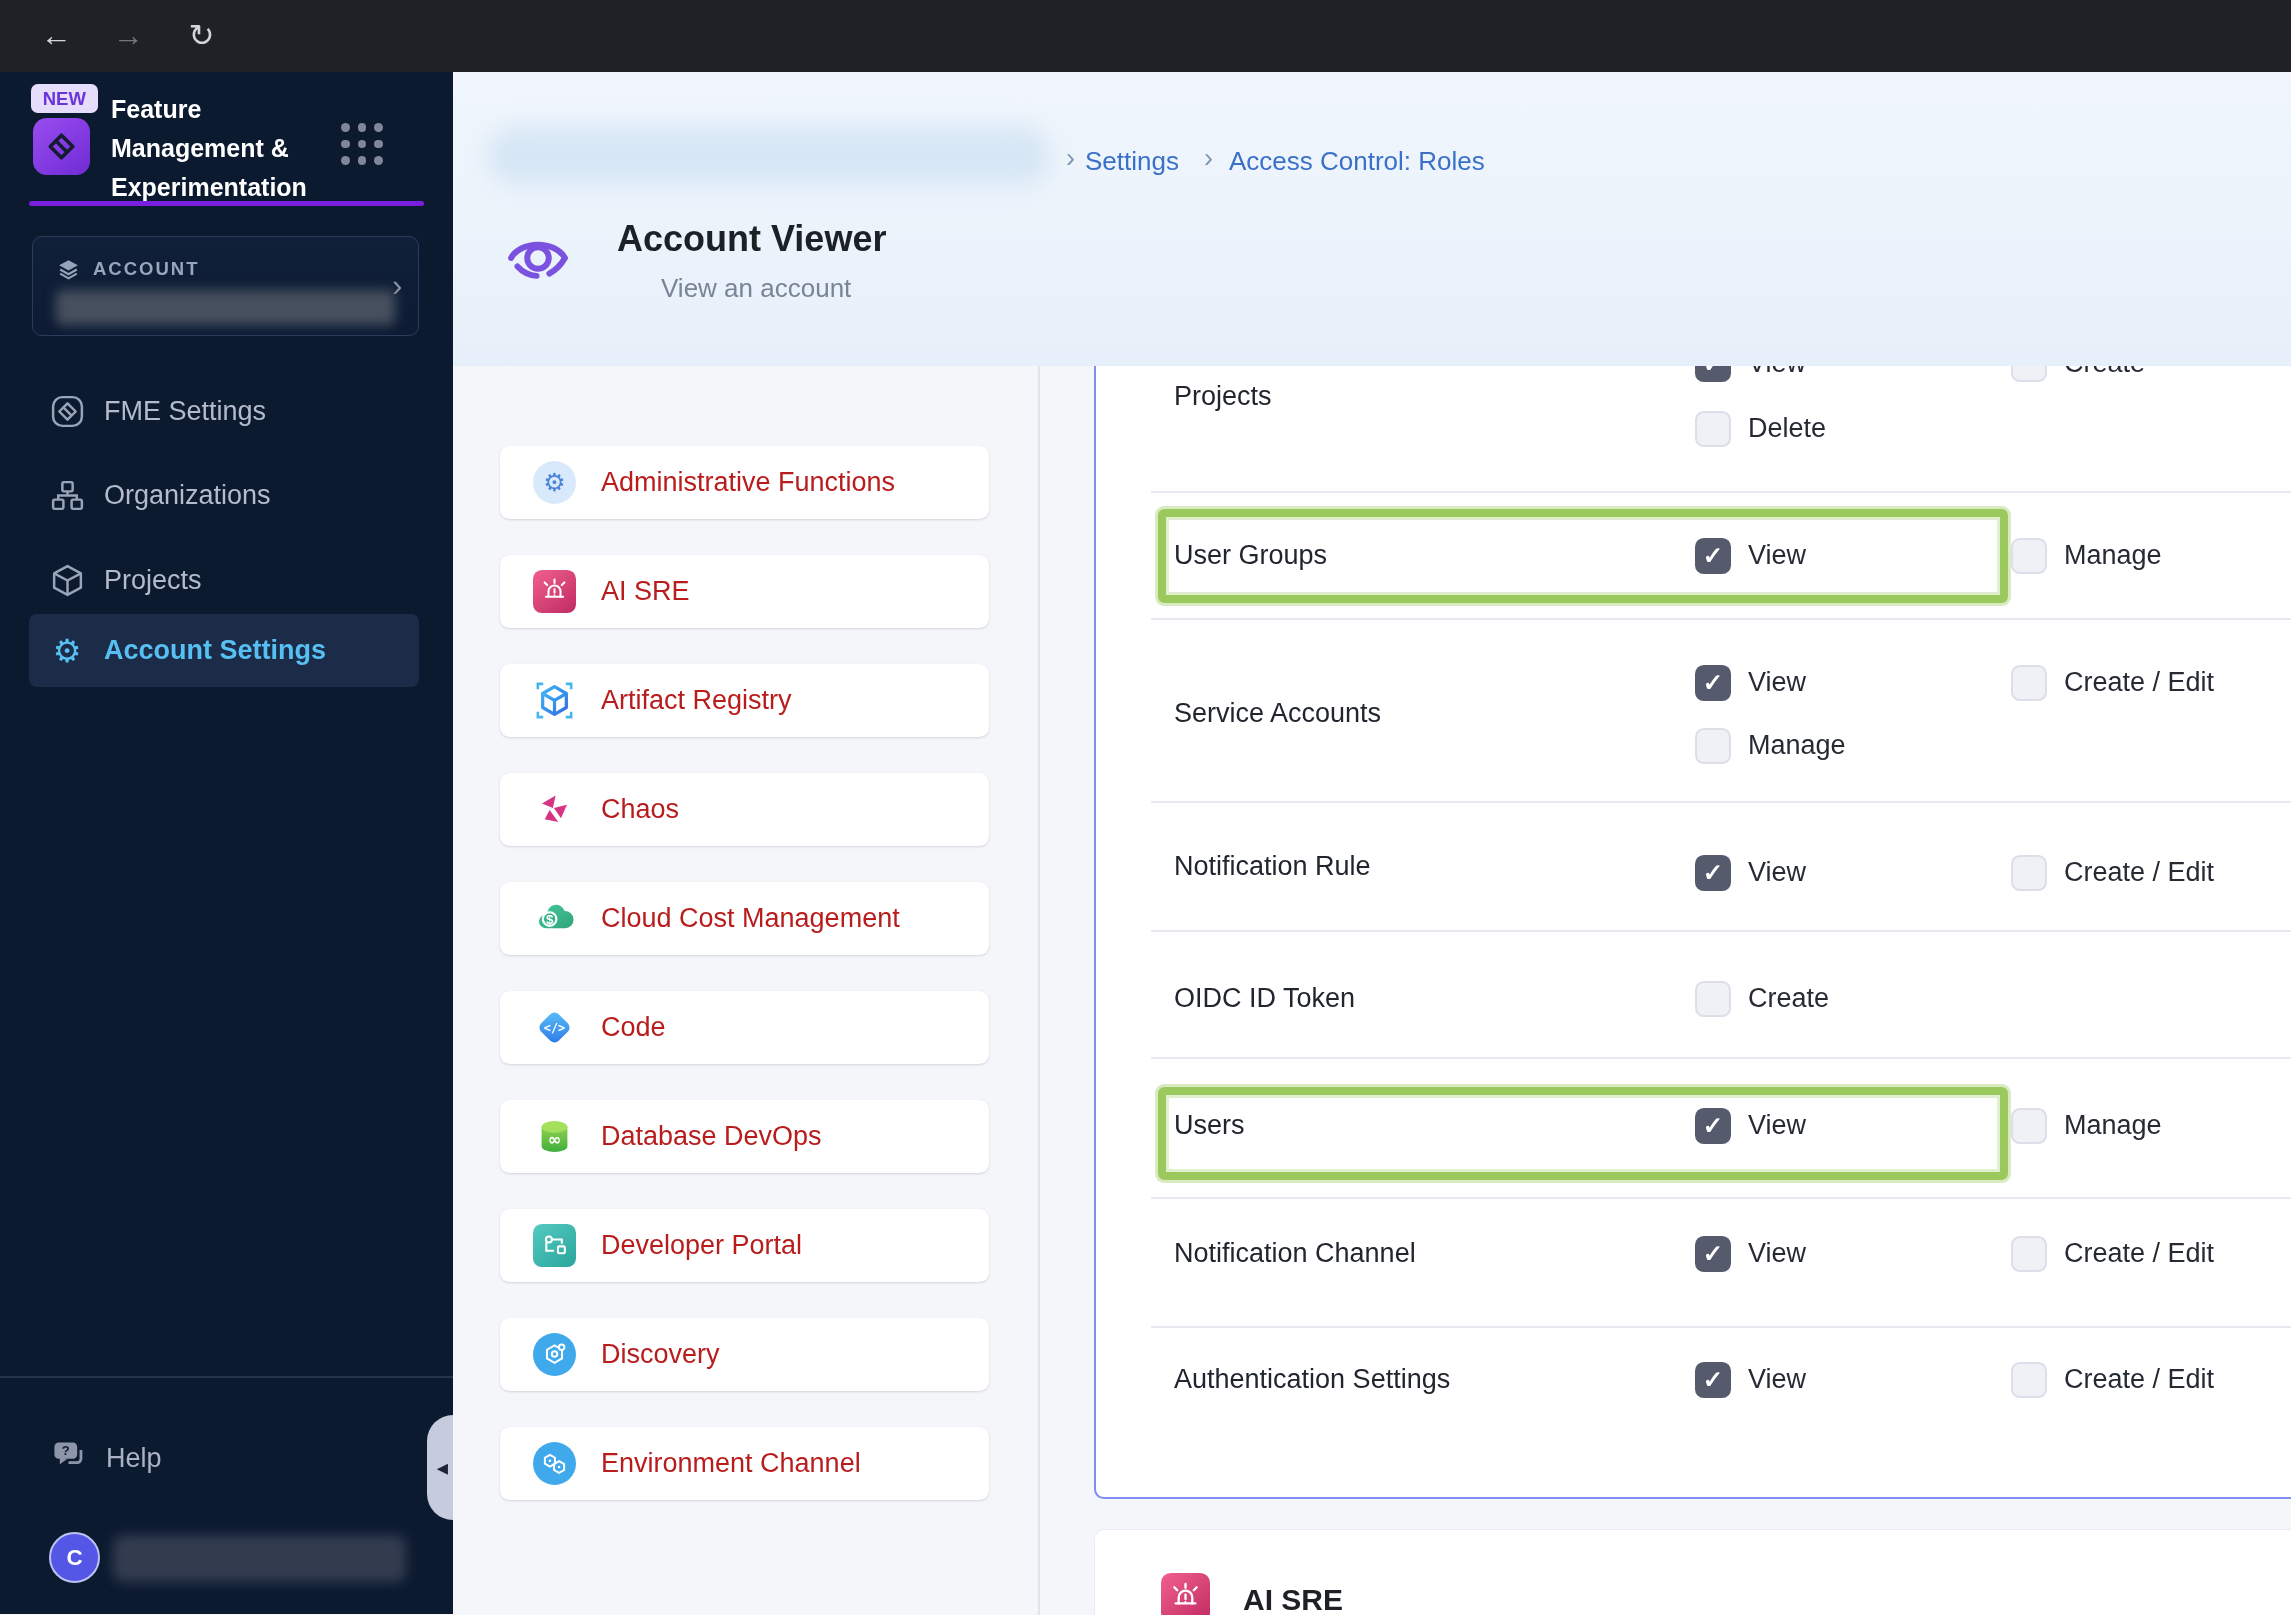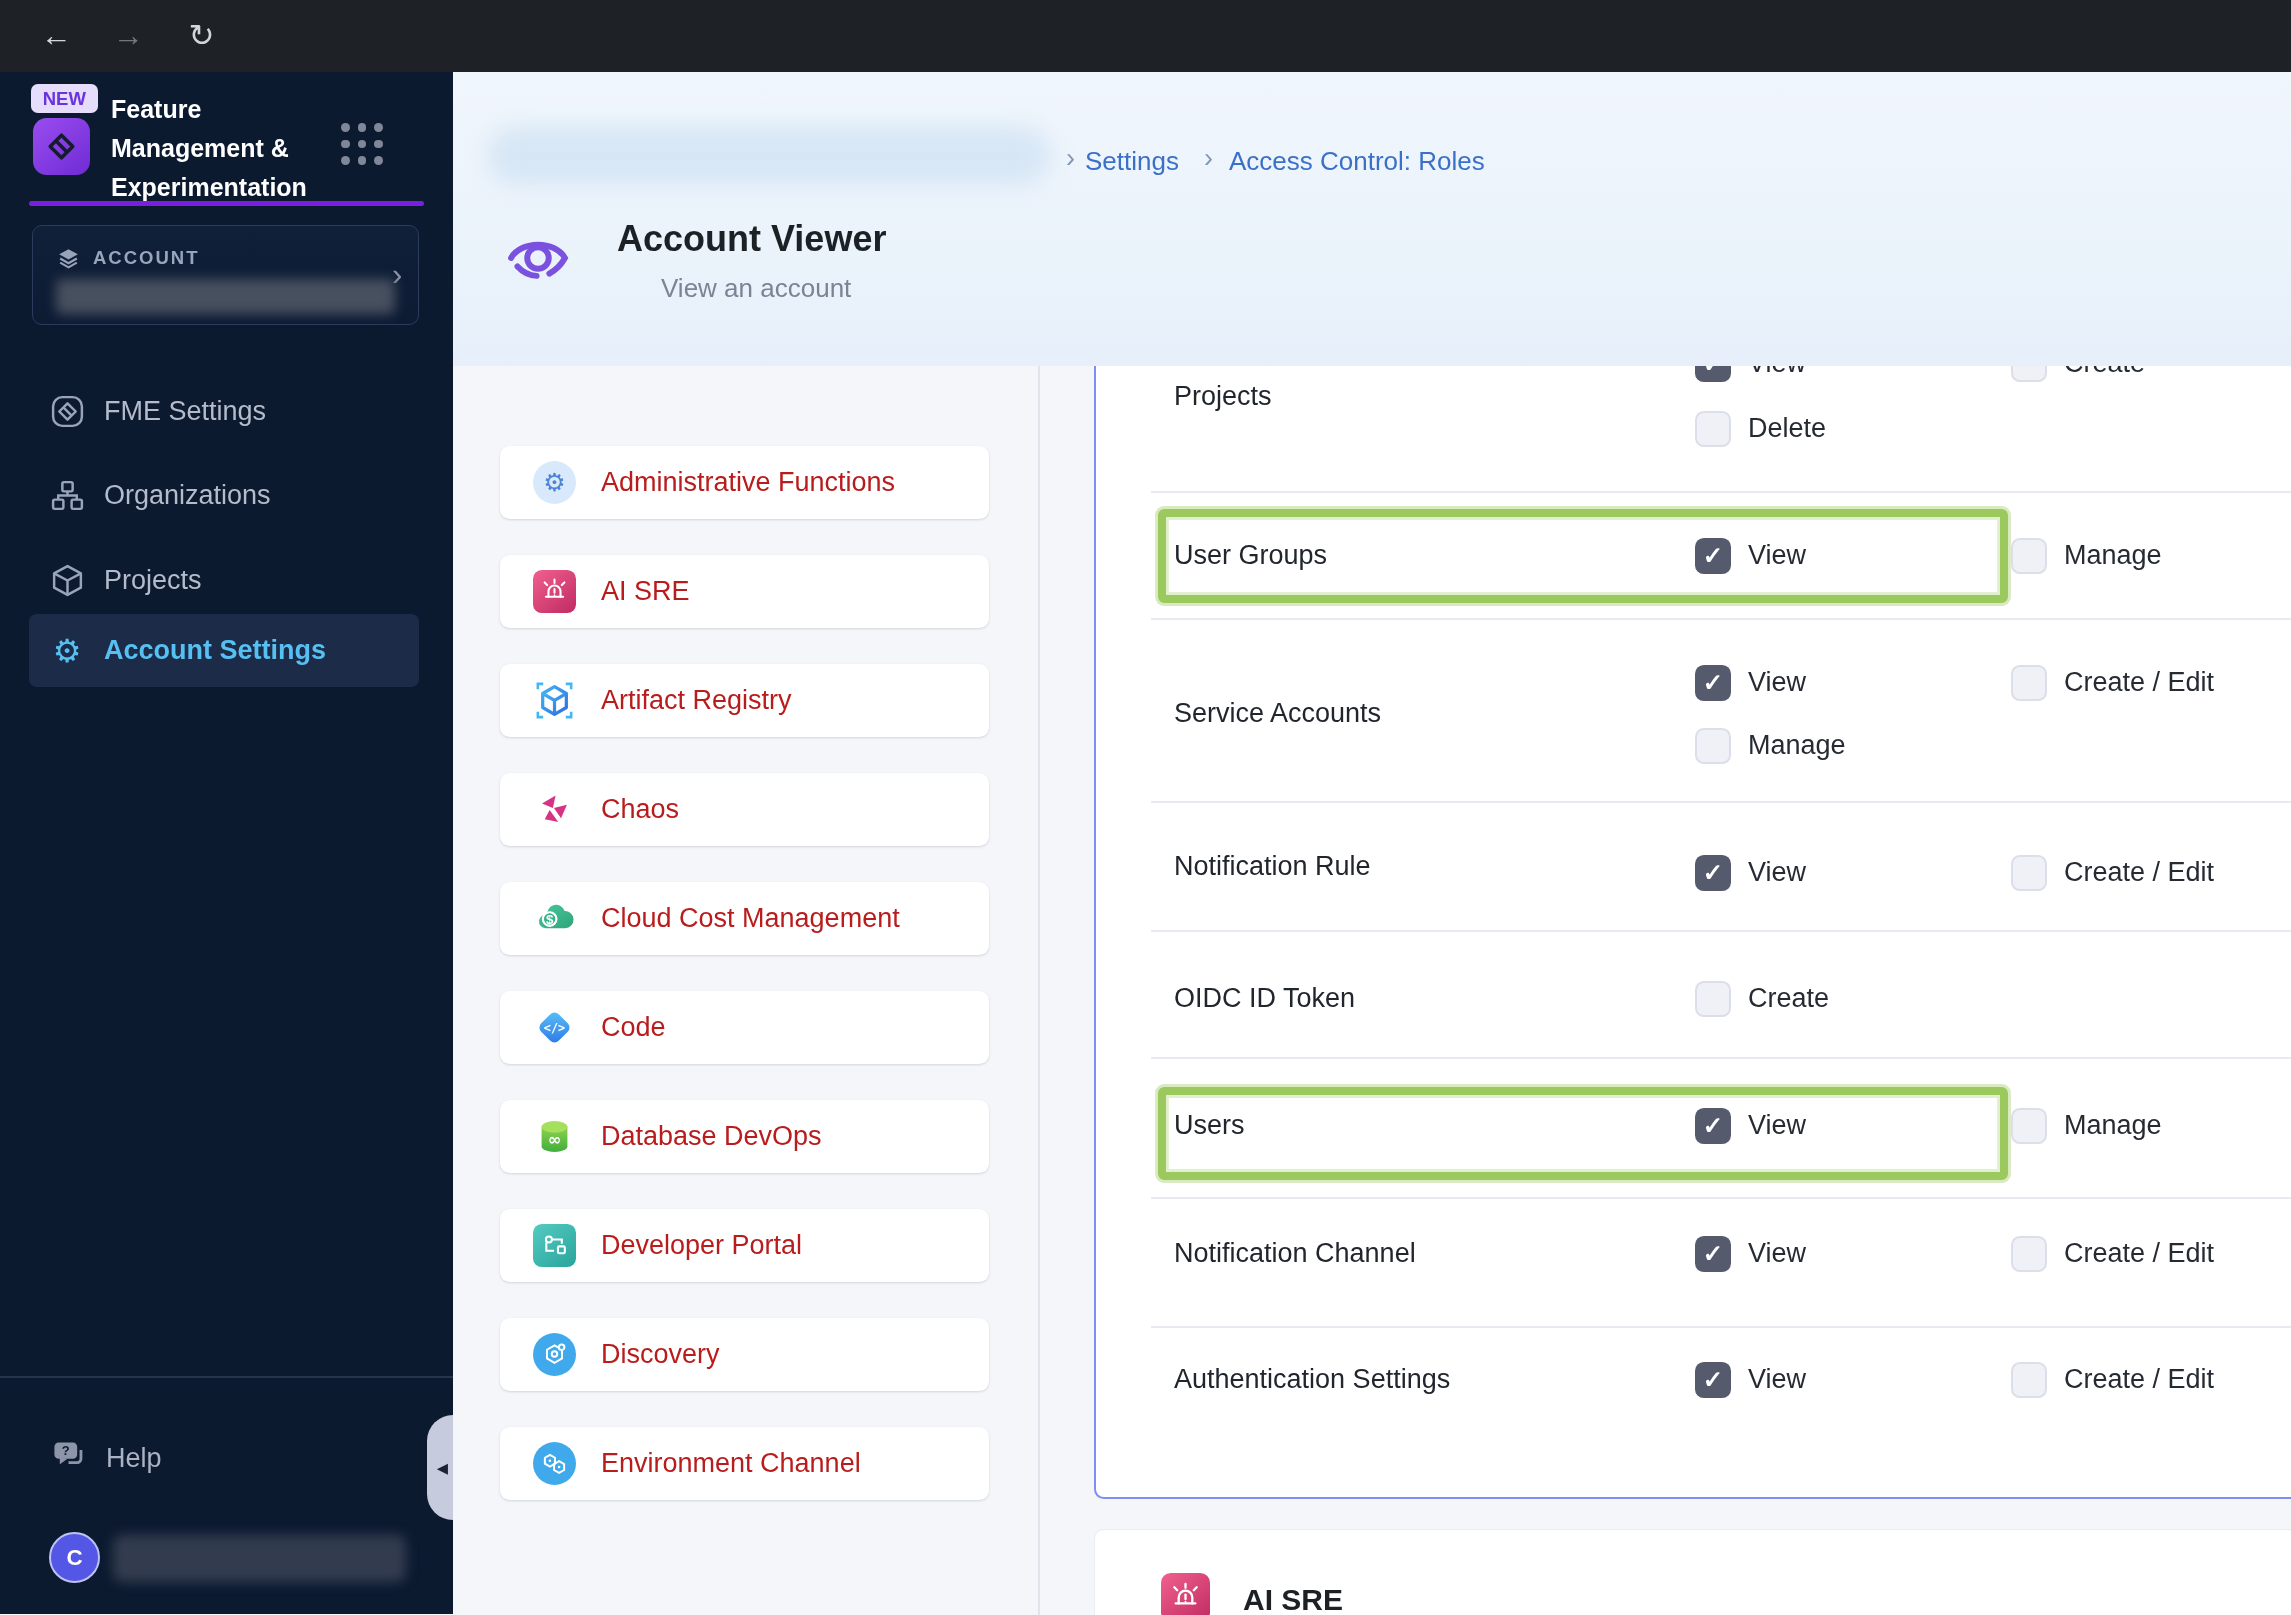--- a/index.html
+++ b/index.html
@@ -26,21 +26,21 @@
   .new-badge{position:absolute;left:31px;top:11.7px;background:#e6dcfb;color:#6a35d8;
              font-size:18.5px;font-weight:bold;padding:3.9px 11.7px;border-radius:6.8px;}
   .app-icon{position:absolute;left:33px;top:46px;width:57px;height:57px;border-radius:13.7px;
             background:linear-gradient(140deg,#9a4df0,#6f2bd4);display:flex;align-items:center;justify-content:center;}
   .module-title{position:absolute;left:111px;top:17.6px;font-size:25px;font-weight:bold;color:#fff;line-height:39px;}
   .grid-icon{position:absolute;left:341px;top:51px;display:grid;grid-template-columns:repeat(3,1fr);
              gap:7.8px;width:42px;cursor:pointer;}
   .grid-icon span{width:8.8px;height:8.8px;border-radius:50%;background:#7f8798;}
   .module-underline{position:absolute;left:29px;top:129px;width:395px;height:4.9px;background:#7a1fe0;border-radius:2.9px;}
 
-  .account-box{position:absolute;left:32px;top:153px;width:387px;height:100px;border-radius:9.8px;
+  .account-box{position:absolute;left:32px;top:164px;width:387px;height:100px;border-radius:9.8px;
                border:1.5px solid #2b3c5c;background:linear-gradient(180deg,#102039,#0d1b33);
                box-sizing:border-box;cursor:pointer;}
   .layers-icon{position:absolute;left:23.4px;top:19.5px;}
   .account-label{position:absolute;left:60px;top:20.5px;font-size:18.5px;font-weight:bold;
                  letter-spacing:2px;color:#9aa5bb;}
   .account-chevron{position:absolute;right:15.6px;top:31px;font-size:31px;color:#8d97ac;}
   .account-name{position:absolute;left:23.4px;top:53px;width:339px;height:35px;background:#47505f;border-radius:5.9px;}
 
   .nav-item{position:absolute;left:29px;width:390px;height:55px;display:flex;align-items:center;
             gap:18.5px;padding-left:19.5px;box-sizing:border-box;color:#b4bccc;font-size:27px;cursor:pointer;}

